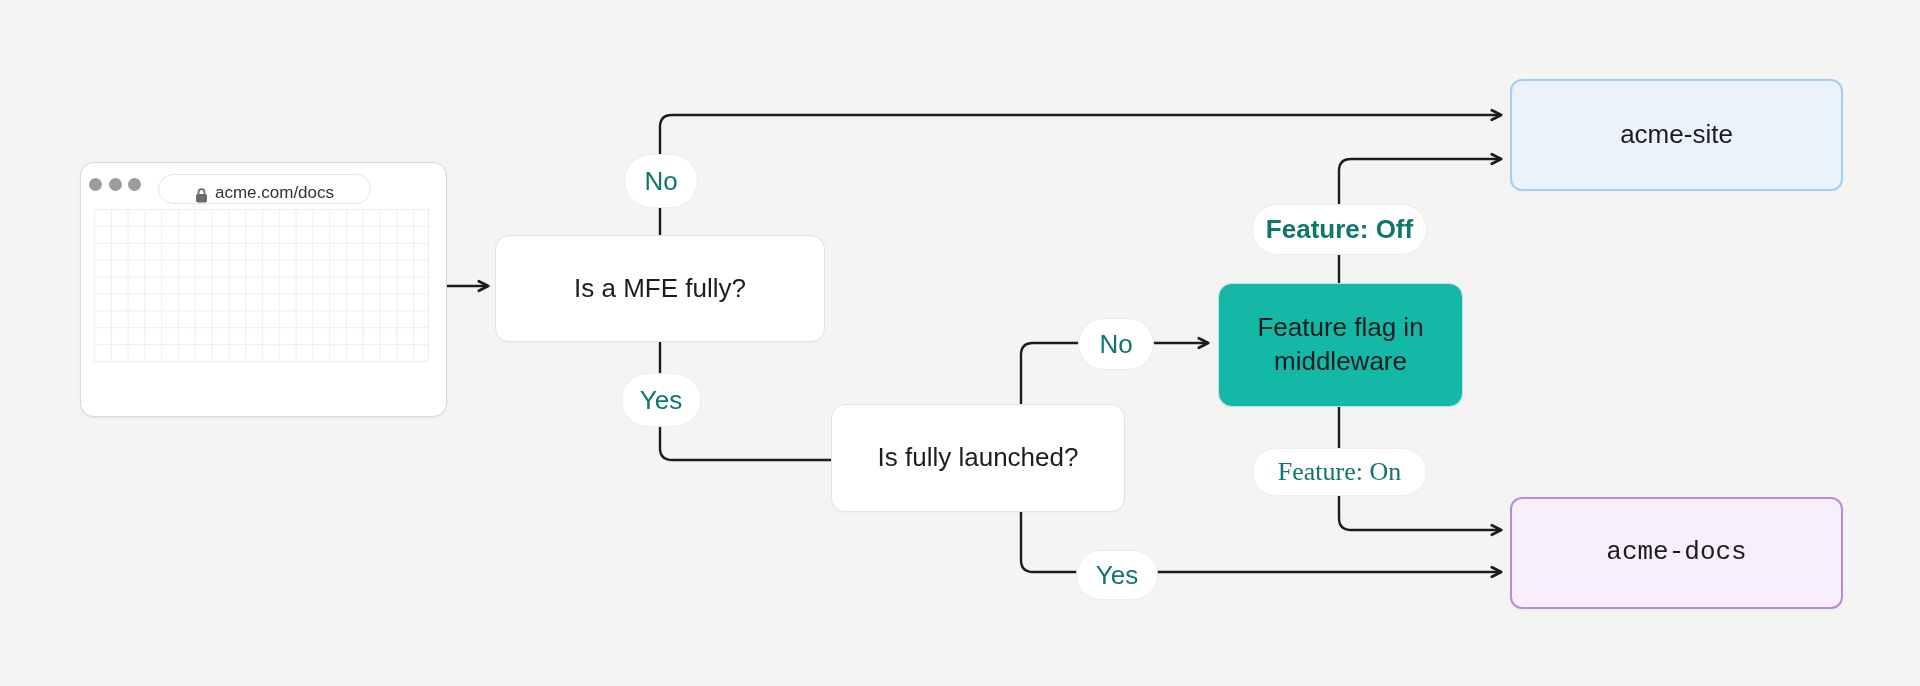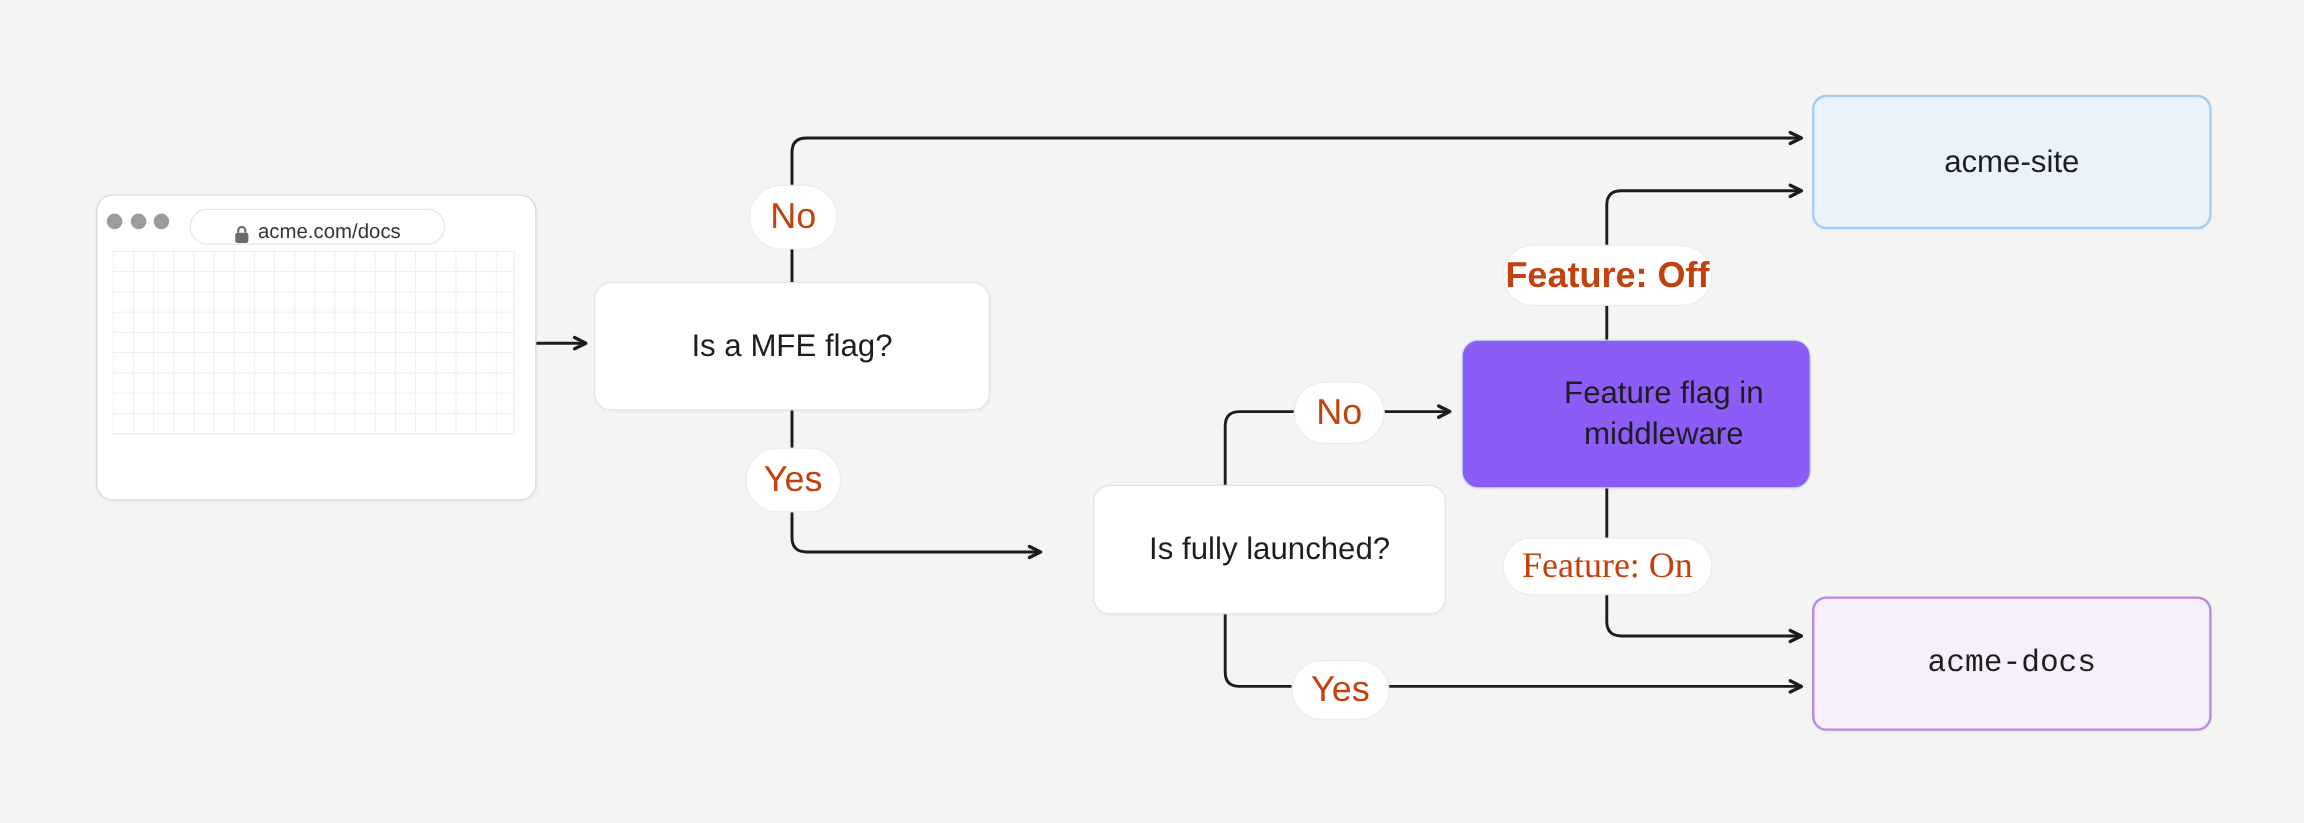--- a/index.html
+++ b/index.html
@@ -37,24 +37,24 @@
     text-align: center;
     background: #ffffff;
     border: 1.5px solid #e3e3e1;
     border-radius: 14px;
     color: #1d1d1f;
     font-size: 26px;
     line-height: 1.3;
     box-shadow: 0 1px 2px rgba(0,0,0,0.03);
   }
   .node-mfe      { left: 495px;  top: 235px; width: 328px; height: 105px; }
-  .node-launched { left: 911px;  top: 404px; width: 292px; height: 106px; }
+  .node-launched { left: 831px;  top: 404px; width: 292px; height: 106px; }
   .node-feature  {
     left: 1218px; top: 283px; width: 243px; height: 122px;
-    background: #8b5cf6; border-color: #bfddf3; padding-left: 46px;
+    background: #14b8a6; border-color: #bfddf3;
   }
   .node-feature span { display: inline-block; max-width: 195px; }
   .node-site {
     left: 1510px; top: 79px; width: 329px; height: 108px;
     background: #eaf2fb; border: 2px solid #a5cdf2; border-radius: 12px; align-items: center;
   }
   .node-docs {
     left: 1510px; top: 497px; width: 329px; height: 108px;
     background: #f7effb; border: 2px solid #b98ade; border-radius: 12px; font-family: Liberation Mono, monospace;
   }
@@ -62,22 +62,22 @@
   
   .pill {
     position: absolute;
     z-index: 3;
     display: flex;
     align-items: center;
     justify-content: center;
     background: #ffffff;
     border: 1.5px solid #ececea;
     border-radius: 999px;
-    color: #c2410c;
-    font-size: 30px;
+    color: #0f766e;
+    font-size: 26px;
     white-space: nowrap;
   }
   .pill-no1 { left: 624px;  top: 154px; width: 72px;  height: 52px; }
   .pill-yes1{ left: 621px;  top: 373px; width: 78px;  height: 52px; }
   .pill-no2 { left: 1078px; top: 318px; width: 74px;  height: 50px; }
   .pill-yes2{ left: 1076px; top: 550px; width: 80px;  height: 48px; }
   .pill-off { left: 1252px; top: 204px; width: 173px; height: 49px; font-weight: bold; }
   .pill-on  { left: 1252px; top: 448px; width: 173px; height: 46px; font-family: Liberation Serif, serif; }
 
   
@@ -175,21 +175,21 @@
           <rect x="1" y="6" width="11" height="8.5" rx="1.8" fill="#6b6b6b"></rect>
           <path d="M3.5 6 V4.2 a3 3 0 0 1 6 0 V6" fill="none" stroke="#6b6b6b" stroke-width="1.8"></path>
         </svg>
       </span>
       <span>acme.com/docs</span>
     </div>
     <div class="browser-grid"></div>
   </div>
 
   <div class="node node-mfe">
-    <span>Is a MFE flag?</span>
+    <span>Is a MFE fully?</span>
   </div>
 
   <div class="node node-launched">
     <span>Is fully launched?</span>
   </div>
 
   <div class="node node-feature">
     <span>Feature flag in middleware</span>
   </div>
 

